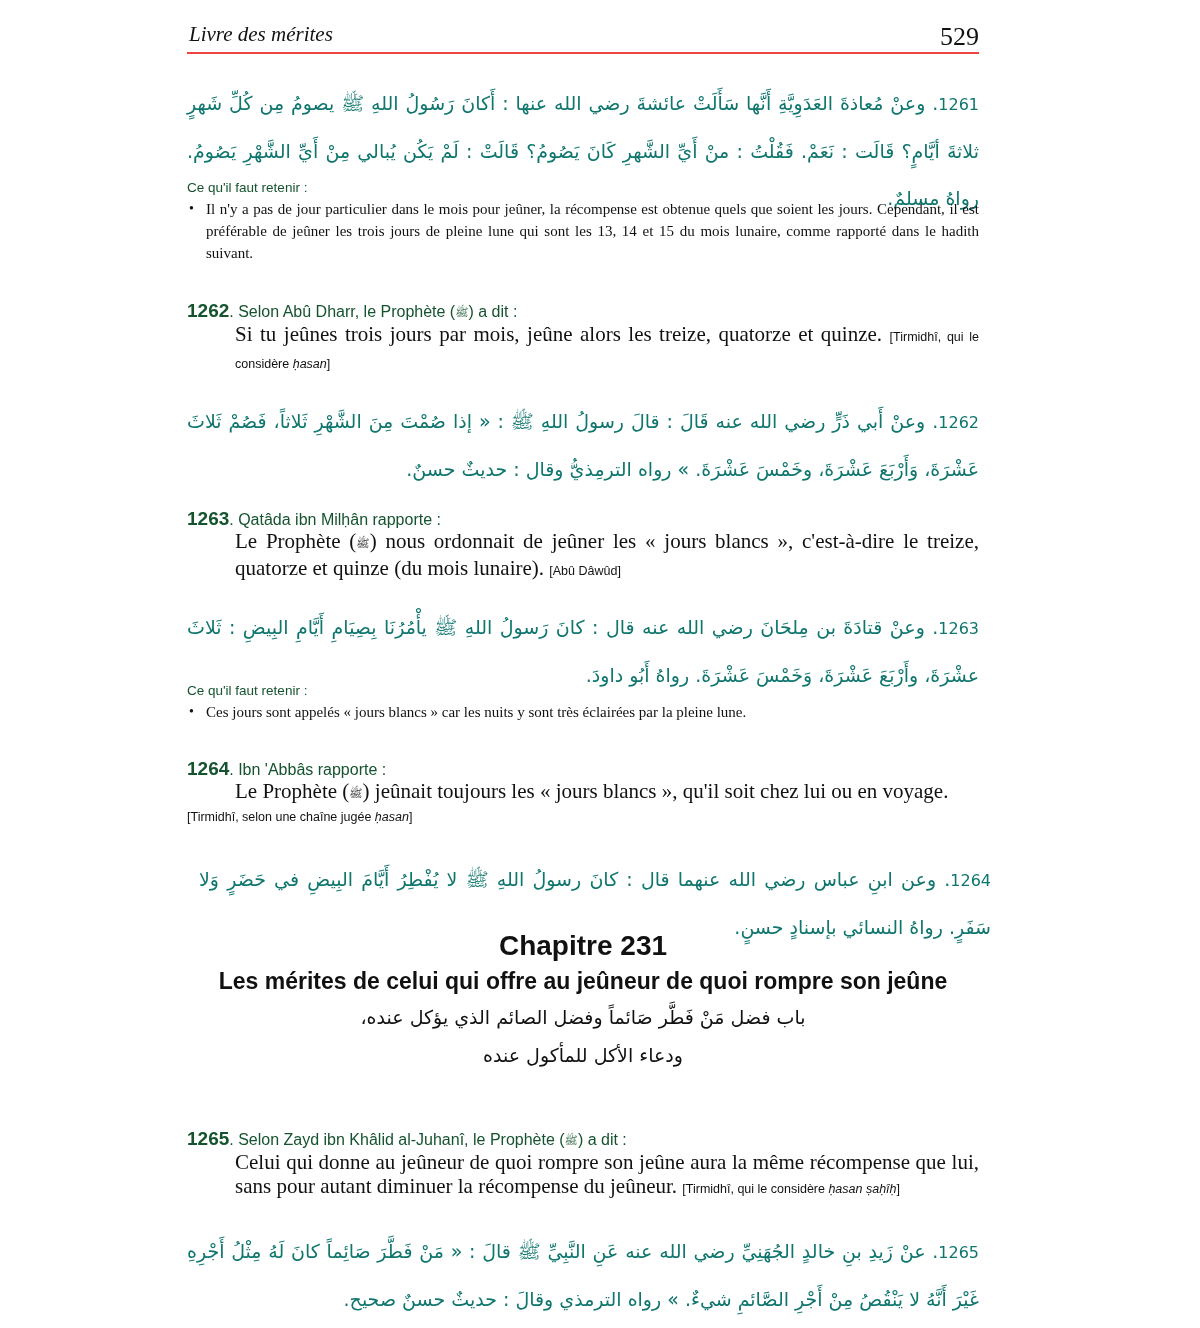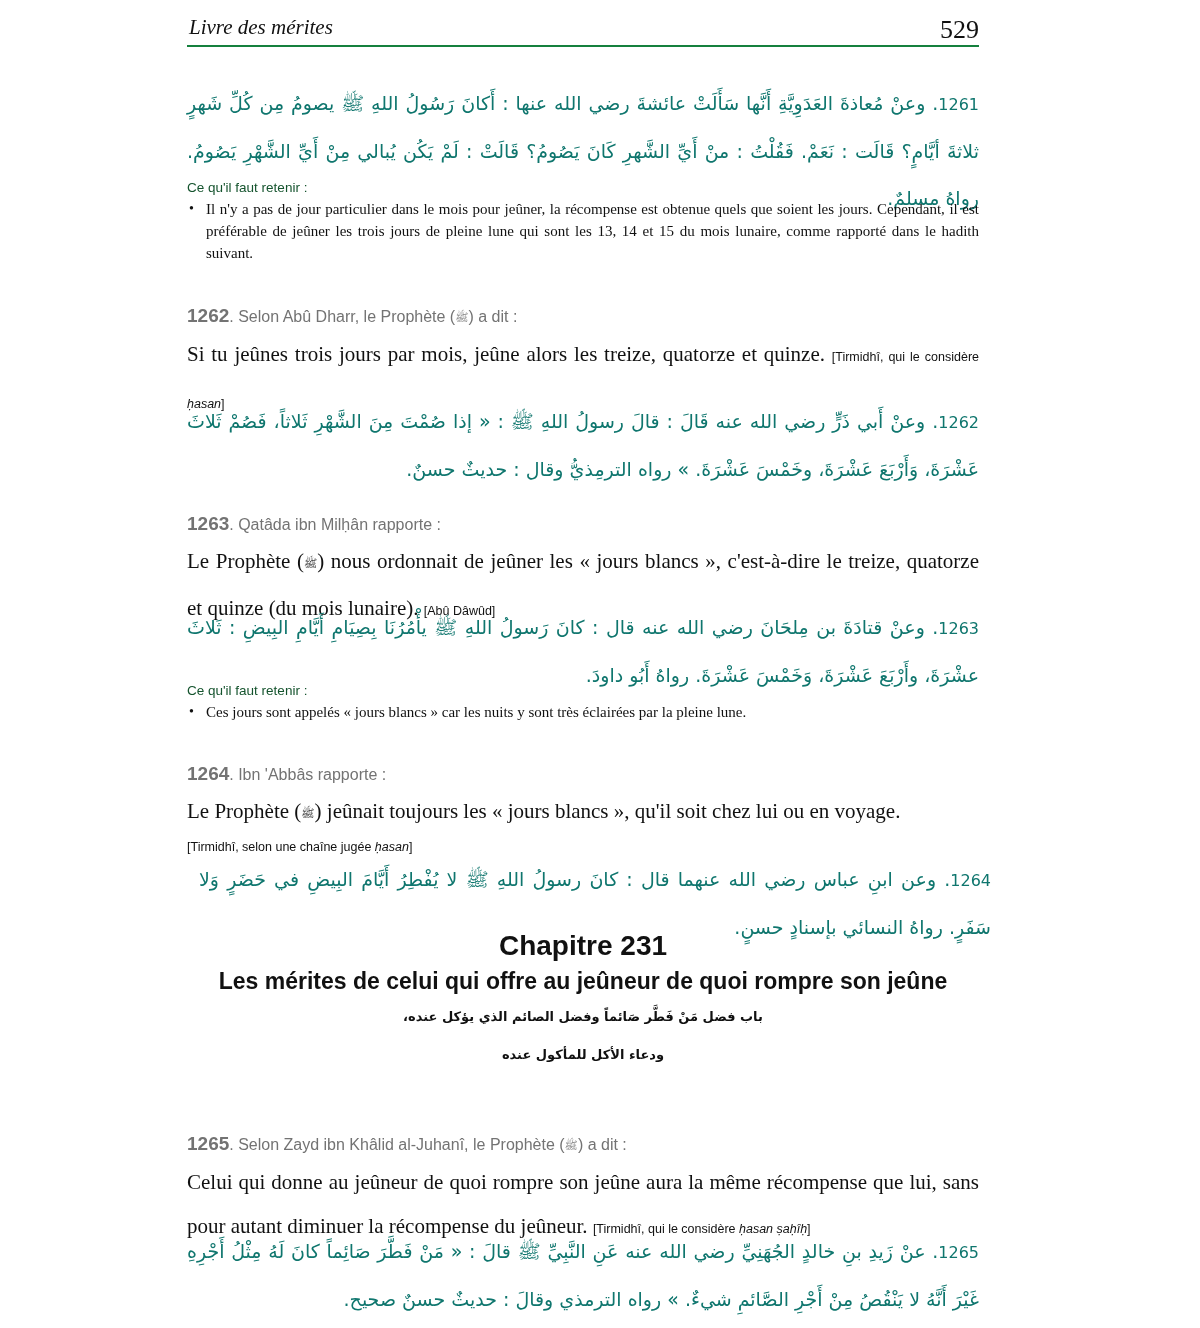--- a/index.html
+++ b/index.html
@@ -15,25 +15,25 @@
       color: #111111;
     }
     .page {
       position: absolute;
       left: 187px;
       top: 0;
       width: 792px;
     }
     .running-head {
       position: absolute;
-      top: 13px;
+      top: 20px;
       left: 0;
       width: 792px;
       height: 32px;
-      border-bottom: 2px solid #15803d;
+      border-bottom: 2px solid #ef4444;
     }
     .running-title {
       position: absolute;
       left: 2px;
       top: 2px;
       font-family: "Liberation Serif", serif;
       font-style: italic;
       font-size: 21px;
       color: #111;
     }
@@ -86,39 +86,40 @@
     }
     .bullet-dot {
       position: absolute;
       left: 2px;
       top: 0;
       font-size: 14px;
     }
     .hadith-head {
       font-family: "Liberation Sans", sans-serif;
       font-size: 16px;
-      line-height: 28px;
-      color: #737373;
+      line-height: 18px;
+      color: #14532d;
     }
     .hadith-head .hnum {
       font-weight: bold;
       font-size: 19px;
     }
     .saw {
       display: inline-block;
       font-family: "DejaVu Sans", sans-serif;
       font-size: 11px;
       vertical-align: 1px;
     }
     .french {
       font-family: "Liberation Serif", serif;
       font-size: 21px;
-      line-height: 44px;
+      line-height: 24px;
       text-align: justify;
       color: #111;
+      margin-left: 48px;
     }
     .source {
       font-family: "Liberation Sans", sans-serif;
       font-size: 12.5px;
       color: #111;
     }
     .source i { font-style: italic; }
     .chapter-title {
       font-family: "Liberation Sans", sans-serif;
       font-weight: bold;
@@ -129,22 +130,22 @@
     .chapter-subtitle {
       font-family: "Liberation Sans", sans-serif;
       font-weight: bold;
       font-size: 23px;
       text-align: center;
       line-height: 34px;
     }
     .chapter-arabic {
       direction: rtl;
       font-family: "DejaVu Sans", sans-serif;
-      font-weight: bold;
-      font-size: 13px;
+      font-weight: normal;
+      font-size: 19px;
       text-align: center;
       line-height: 38px;
     }
   </style>
 </head>
 <body>
 
 <div class="page">
 
   <div class="running-head">

